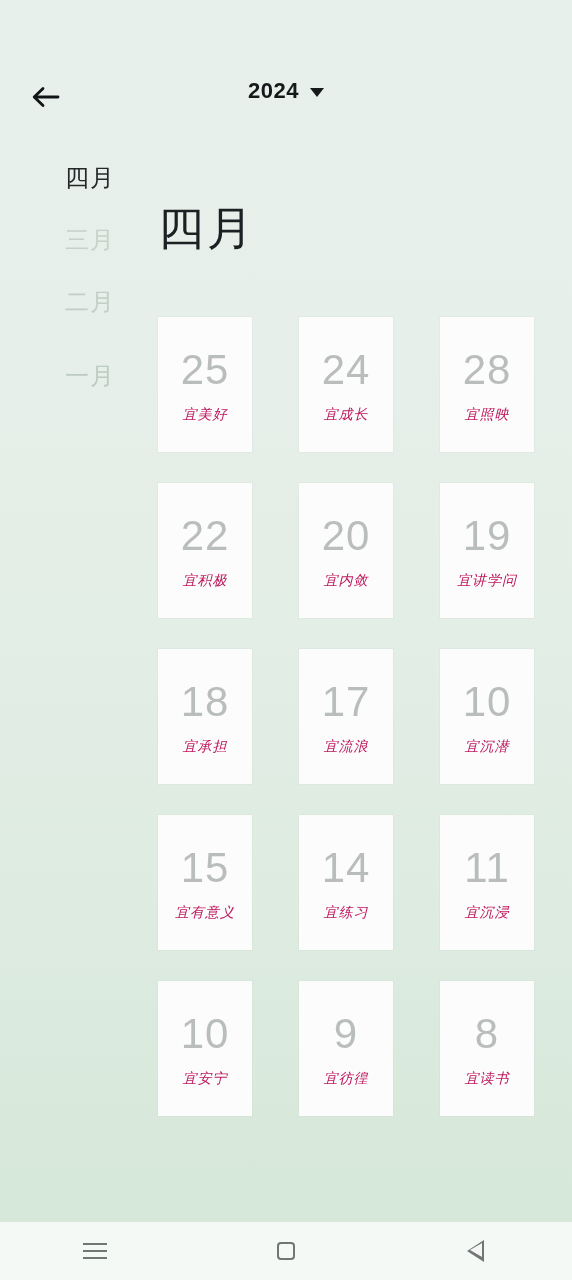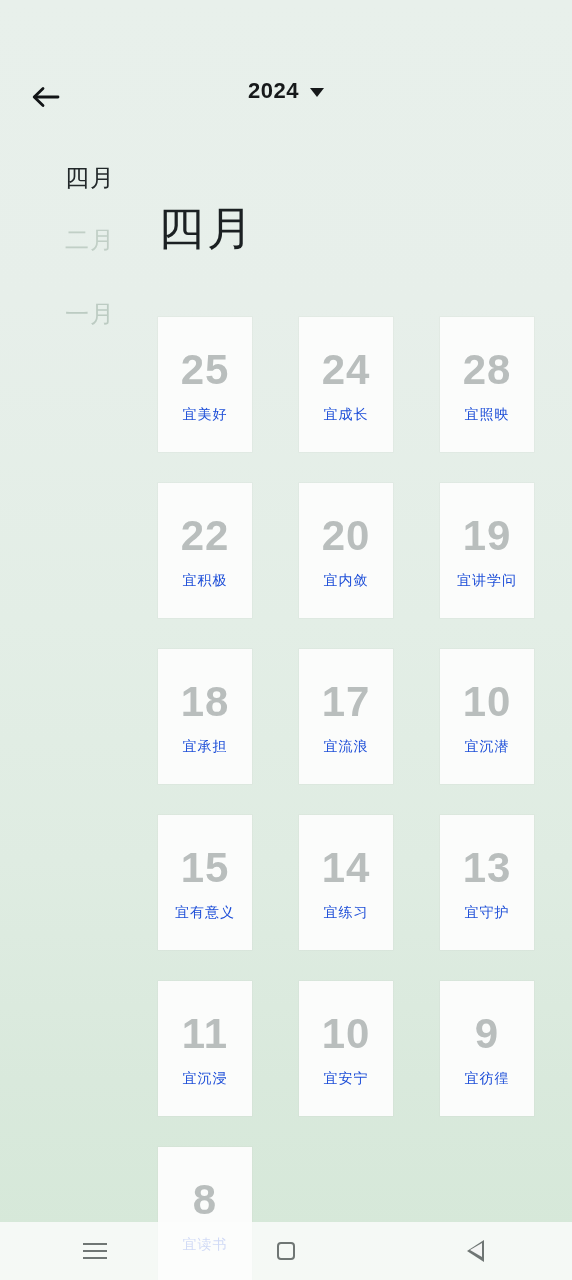--- a/index.html
+++ b/index.html
@@ -109,33 +109,34 @@
     background:#fbfcfb;
     display:flex;
     flex-direction:column;
     align-items:center;
     justify-content:center;
     cursor:pointer;
     box-shadow:0 0 0 0.5px rgba(190,198,194,0.25);
   }
   .day-num {
     font-size:42px;
-    font-weight:700;
+    font-weight:400;
     color:#b9bebd;
     line-height:1;
     letter-spacing:1px;
     margin-bottom:16px;
     font-family:"Liberation Sans","DejaVu Sans",sans-serif;
   }
   .day-label {
     font-size:14px;
-    color:#1d4ed8;
+    color:#be185d;
     letter-spacing:1px;
     line-height:1;
     font-weight:400;
+    font-style:italic;
   }
 
   
   .navbar {
     position:absolute;
     left:0; bottom:0;
     width:572px;
     height:58px;
     background:rgba(252,253,252,0.80);
     display:flex;
@@ -193,20 +194,23 @@
     <div class="year-wrap">
       <span class="year-label">2024</span>
       <span class="caret"></span>
     </div>
   </div>
 
   <div class="month-rail">
     <div class="month-item active">
       <span>四月</span>
     </div>
+    <div class="month-item m1">
+      <span>三月</span>
+    </div>
     <div class="month-item m2">
       <span>二月</span>
     </div>
     <div class="month-item m3">
       <span>一月</span>
     </div>
   </div>
 
   <div class="month-heading">四月</div>
 
@@ -247,24 +251,20 @@
         <div class="day-num">10</div>
         <div class="day-label">宜沉潜</div>
       </div>
       <div class="day-card">
         <div class="day-num">15</div>
         <div class="day-label">宜有意义</div>
       </div>
       <div class="day-card">
         <div class="day-num">14</div>
         <div class="day-label">宜练习</div>
-      </div>
-      <div class="day-card">
-        <div class="day-num">13</div>
-        <div class="day-label">宜守护</div>
       </div>
       <div class="day-card">
         <div class="day-num">11</div>
         <div class="day-label">宜沉浸</div>
       </div>
       <div class="day-card">
         <div class="day-num">10</div>
         <div class="day-label">宜安宁</div>
       </div>
       <div class="day-card">

